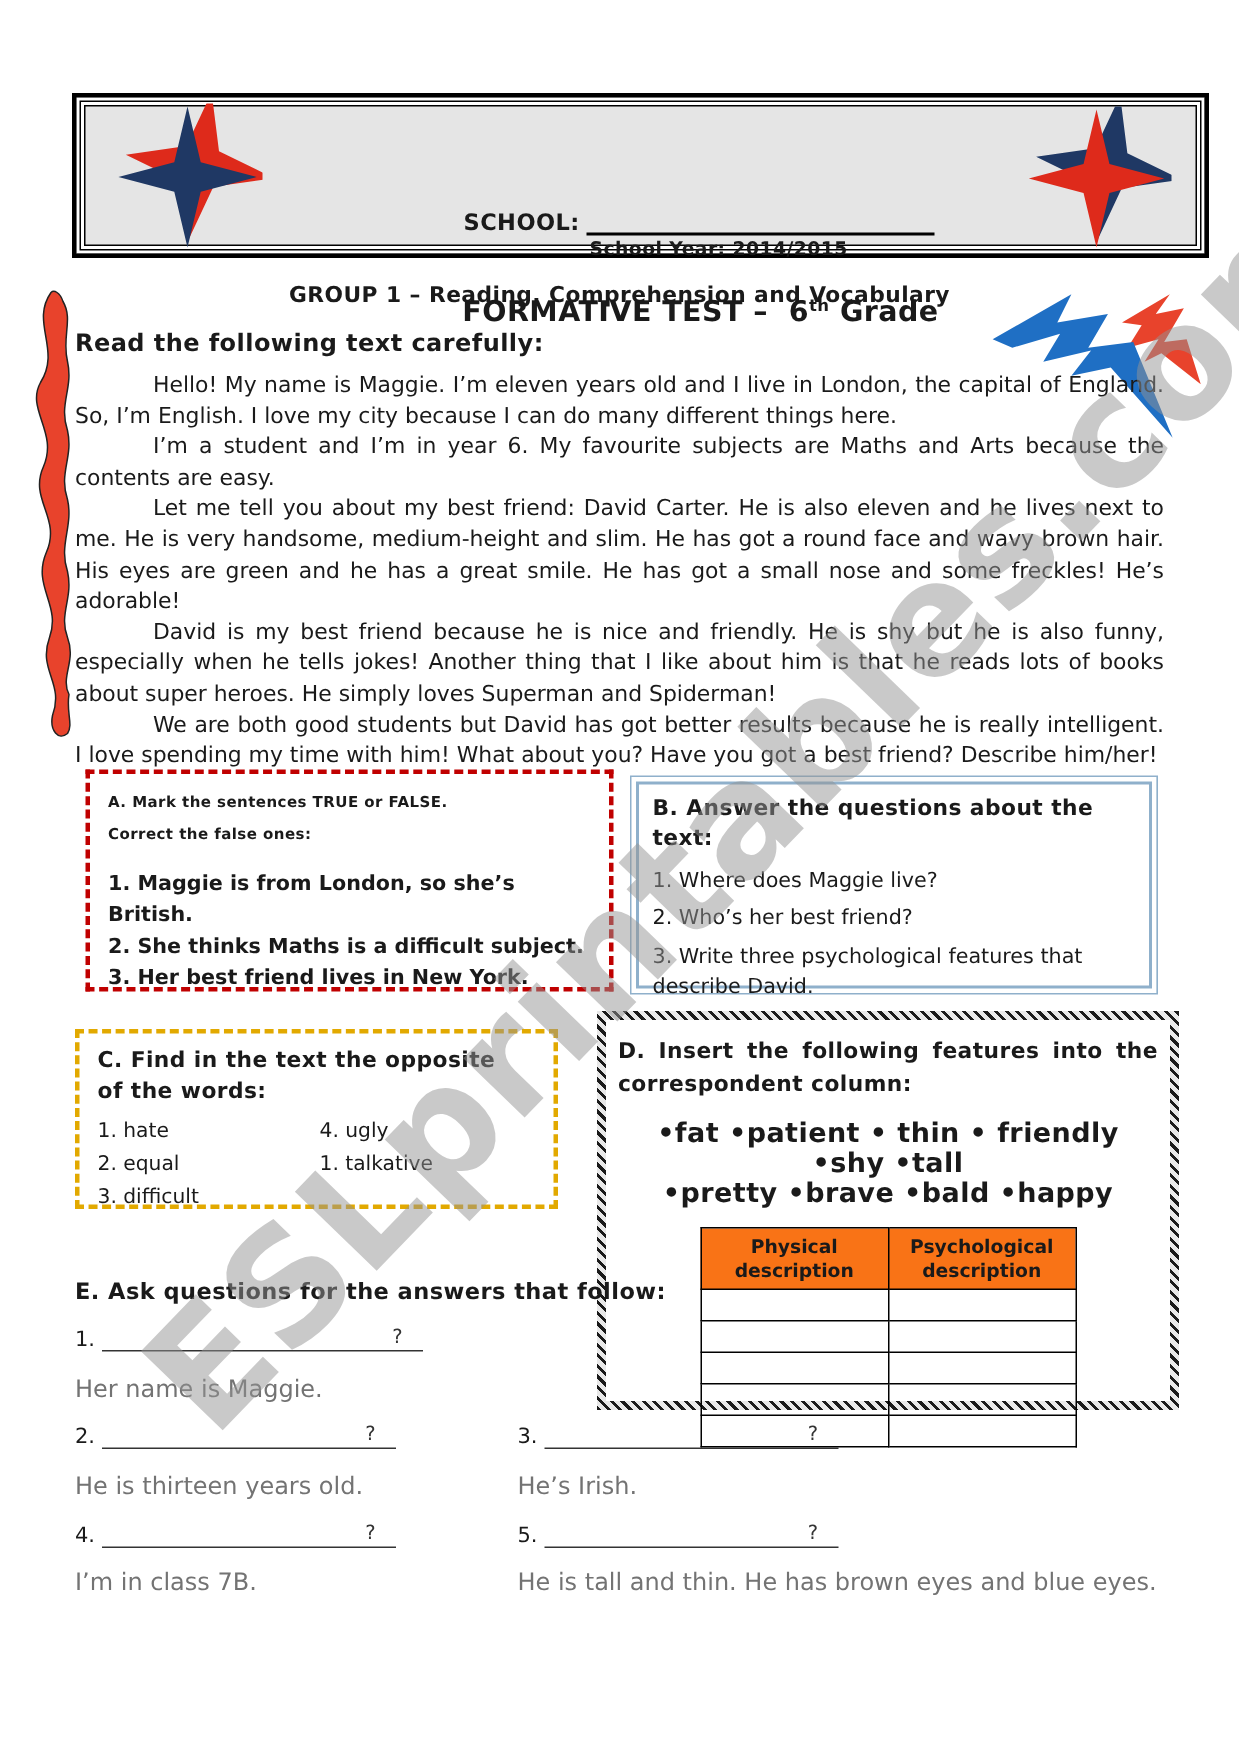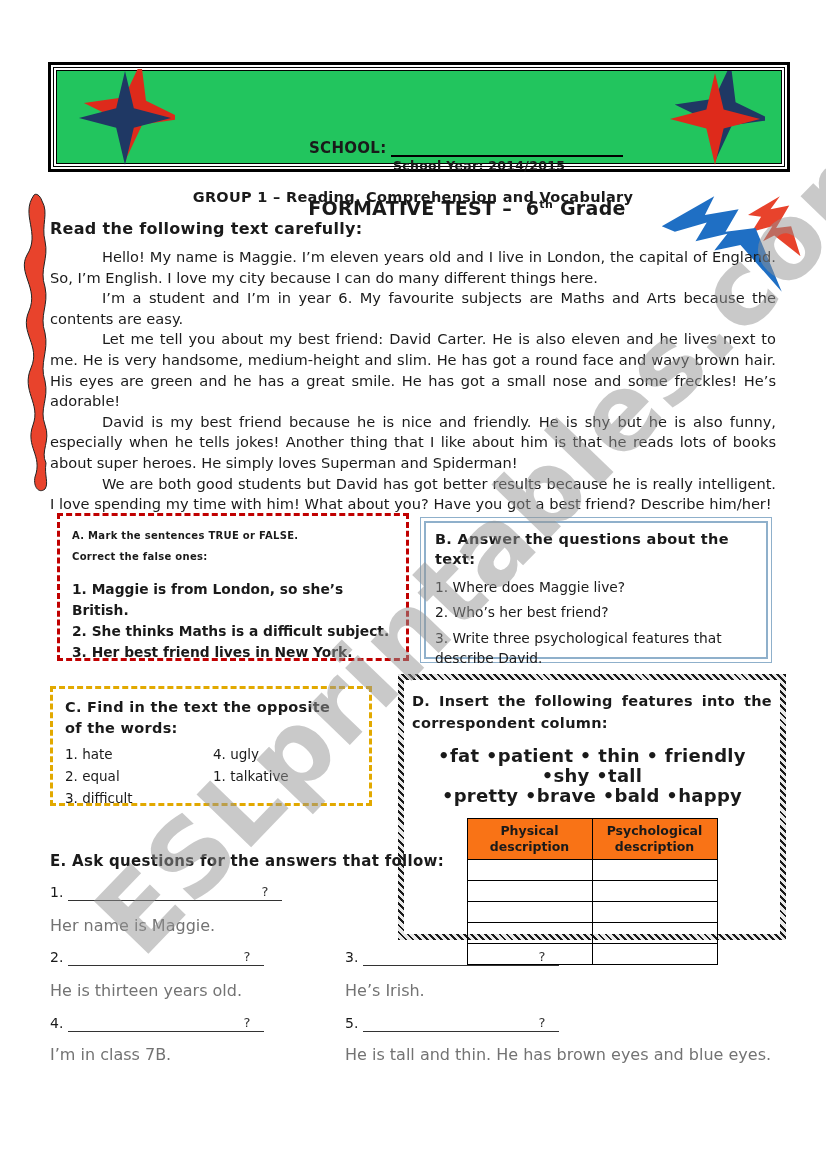--- a/index.html
+++ b/index.html
@@ -4,21 +4,21 @@
 <style>
   html,body{margin:0;padding:0;background:#fff;}
   .page{position:relative;width:826px;height:1169px;background:#ffffff;overflow:hidden;
         font-family:"DejaVu Sans","Liberation Sans",sans-serif;color:#1a1a1a;}
   .abs{position:absolute;}
   .comic{font-weight:bold;letter-spacing:0.3px;}
 
   
   .header-box{left:48px;top:62px;width:736px;height:104px;border:3px solid #000;
               box-shadow:inset 0 0 0 2px #fff,inset 0 0 0 3px #000,inset 0 0 0 5px #fff,inset 0 0 0 6px #000;
-              background:#22c55e;}
+              background:#e5e5e5;padding-left:16px;}
   .school-line{left:258px;top:74px;font-size:15px;font-weight:bold;}
   .school-blank{display:inline-block;width:232px;border-bottom:2px solid #000;height:14px;vertical-align:bottom;margin-left:4px;}
   .school-year{left:342px;top:93px;font-size:12.5px;font-weight:bold;}
   .test-title{left:48px;top:132px;width:736px;text-align:center;font-size:19px;}
   .test-title sup{font-size:11px;margin-top:20px;}
 
   
   .group-heading{left:0;top:189px;width:826px;text-align:center;font-size:14.5px;}
   .read-instr{left:50px;top:219px;font-size:16px;}
 

